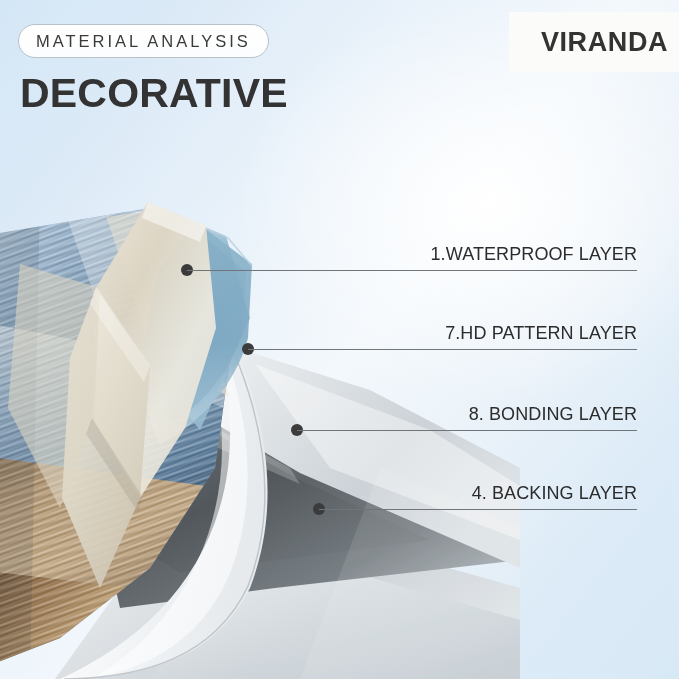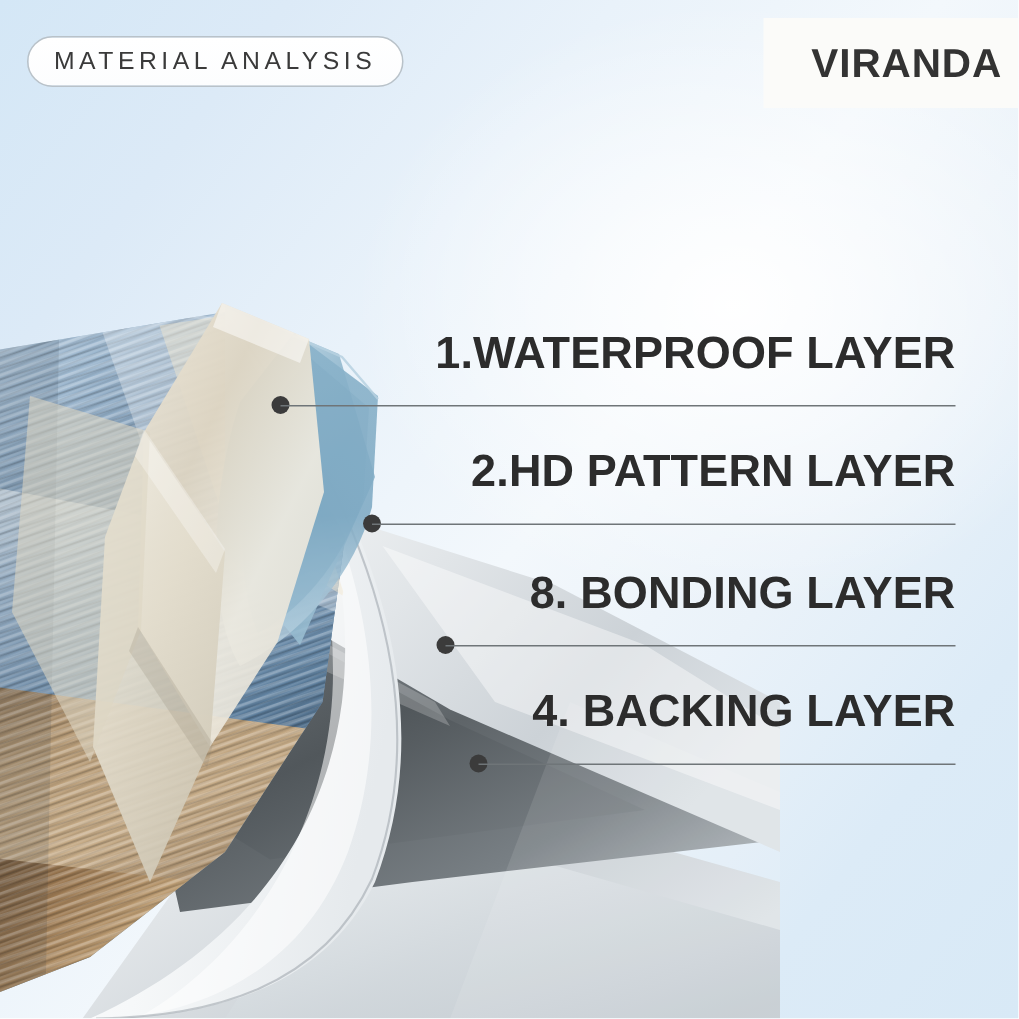--- a/index.html
+++ b/index.html
@@ -110,24 +110,24 @@
   }
   .callout .cline {
     position: absolute;
     height: 1px;
     background: #6f7578;
     top: 0;
     left: 0;
   }
   .callout .clabel {
     position: absolute;
-    bottom: 17px;
+    bottom: 5px;
     right: 0;
-    font-size: 30px;
-    font-weight: bold;
+    font-size: 18px;
+    font-weight: normal;
     color: #2c2c2c;
     letter-spacing: 0.1px;
     white-space: nowrap;
   }
 </style>
 </head>
 <body>
 
 <div id="stage">
 
@@ -308,36 +308,37 @@
 
       <path d="M 380 300 L 520 360 L 520 511 L 300 511 Z" fill="#ffffff" opacity="0.10"></path>
     </svg>
   </div>
 
   <div class="eyebrow-pill">
     <span>MATERIAL ANALYSIS</span>
   </div>
 
   <div class="headline">
+    <div>DECORATIVE</div>
   </div>
 
   <div class="brand-plate">
     <span>VIRANDA</span>
   </div>
 
   <div id="callout-host">
       <div class="callout" style="left: 187px; top: 270px; width: 450px;">
         <div class="cdot" style="background: rgb(59, 59, 59);"></div>
         <div class="cline" style="width: 450px; background: rgb(111, 117, 120);"></div>
         <div class="clabel">1.WATERPROOF LAYER</div>
       </div>
       <div class="callout" style="left: 248px; top: 349px; width: 389px;">
         <div class="cdot" style="background: rgb(59, 59, 59);"></div>
         <div class="cline" style="width: 389px; background: rgb(111, 117, 120);"></div>
-        <div class="clabel">2.HD PATTERN LAYER</div>
+        <div class="clabel">7.HD PATTERN LAYER</div>
       </div>
       <div class="callout" style="left: 297px; top: 430px; width: 340px;">
         <div class="cdot" style="background: rgb(59, 59, 59);"></div>
         <div class="cline" style="width: 340px; background: rgb(111, 117, 120);"></div>
         <div class="clabel">8. BONDING LAYER</div>
       </div>
       <div class="callout" style="left: 319px; top: 509px; width: 318px;">
         <div class="cdot" style="background: rgb(59, 59, 59);"></div>
         <div class="cline" style="width: 318px; background: rgb(111, 117, 120);"></div>
         <div class="clabel">4. BACKING LAYER</div>

